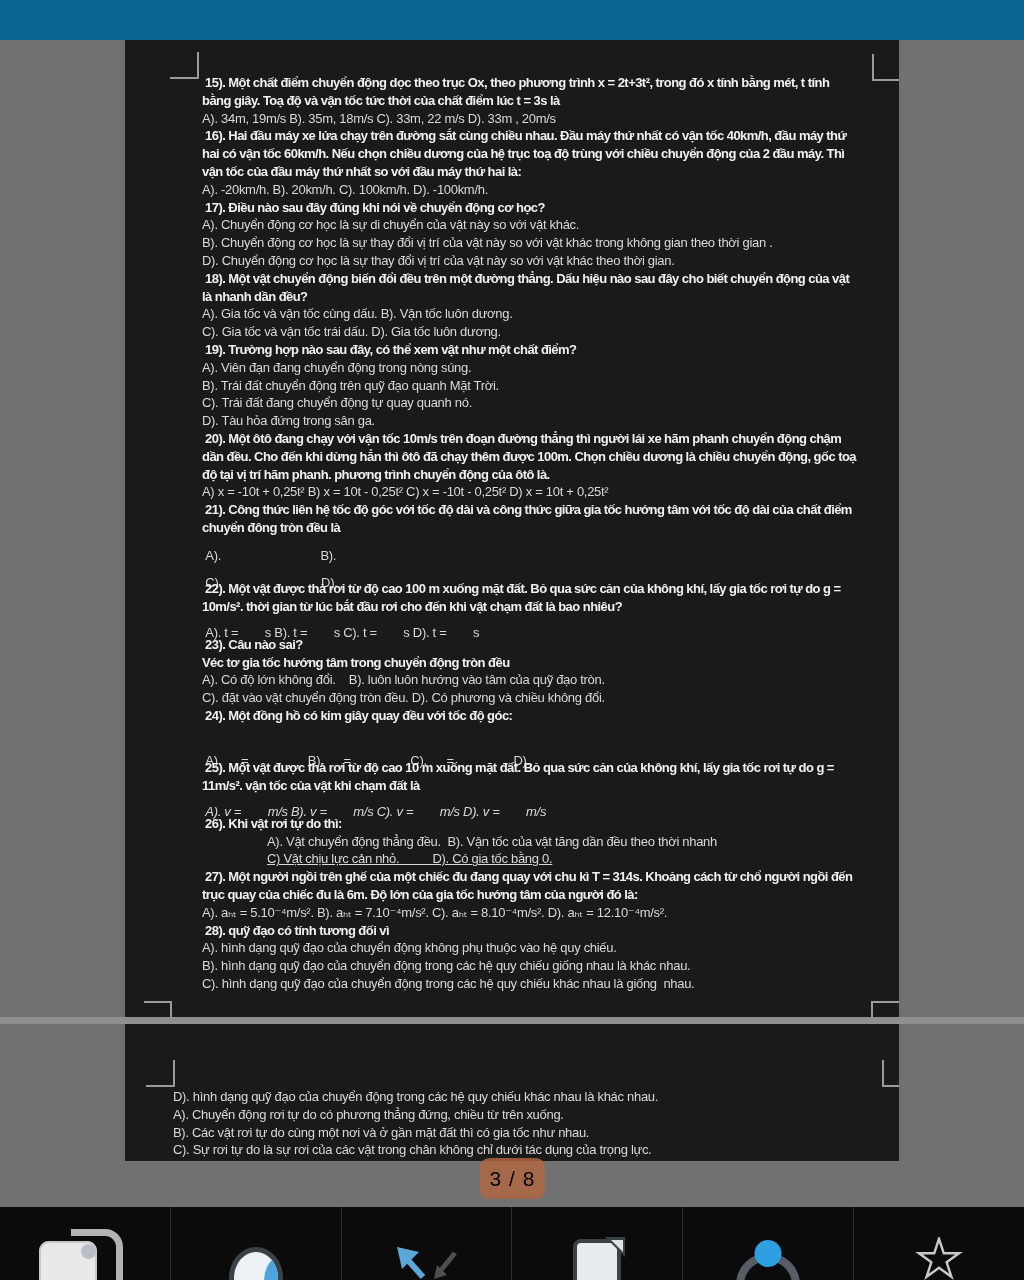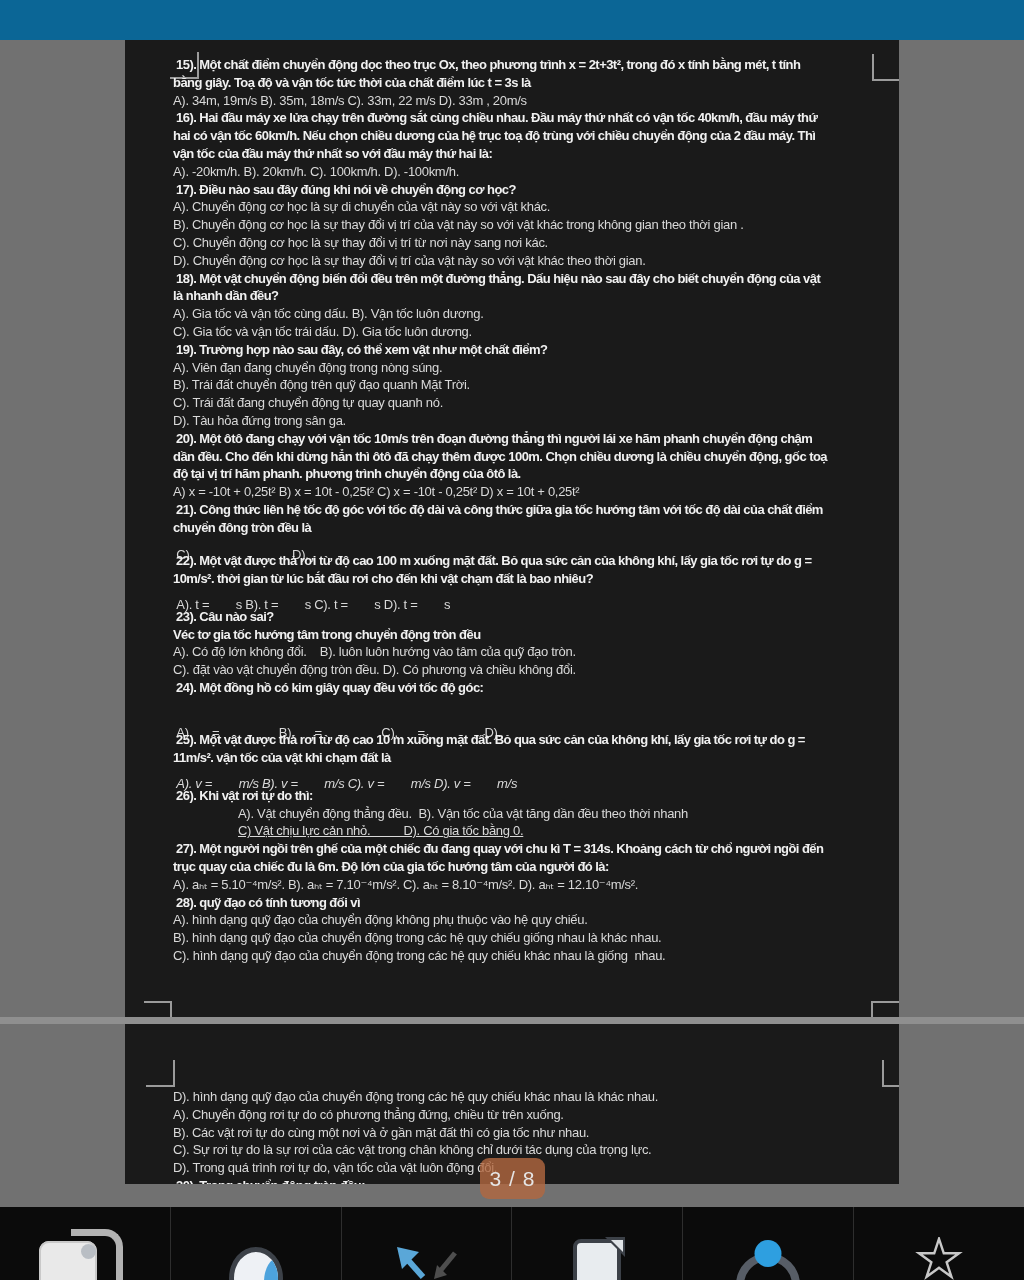--- a/index.html
+++ b/index.html
@@ -12,39 +12,39 @@
   
   .status-bar{position:absolute;left:0;top:0;width:1024px;height:40px;background:var(--status-bar-bg,#0b6696);}
   
   .viewer{position:absolute;left:0;top:40px;width:1024px;height:1167px;}
   .page{
     position:absolute;left:125px;width:774px;background:var(--page-bg,#1a1a1a);
     overflow:hidden;
   }
   .page-1{top:0;height:977px;}
   .page-gap{position:absolute;left:0;top:977px;width:1024px;height:7px;background:var(--page-gap,#8f8f8f);}
-  .page-2{top:984px;height:160px;}
+  .page-2{top:984px;height:137px;}
   
   .mark{position:absolute;background:var(--mark,#9b9b9b);}
   .mk-v{width:2px;height:27px;}
   .mk-h{height:2px;width:28px;}
   
   .text-flow{position:absolute;left:48px;right:26px;top:0;}
-  .page-1 .text-flow{top:16px;}
+  .page-1 .text-flow{top:34px;margin-left:29px;}
   .page-2 .text-flow{top:64px;}
   .ln{
     white-space:pre-wrap;font-size:13px;line-height:17.8px;letter-spacing:-0.3px;
     color:var(--text,#d9d9d9);
   }
   .ln.b{font-weight:bold;color:var(--text-bold,#f1f1f1);letter-spacing:-0.55px;}
   
   .page-badge{
     position:absolute;left:480px;top:1118px;width:65px;height:41px;border-radius:9px;
     background:var(--badge-bg,rgba(179,104,64,0.8));
-    color:#e5e5e5;font-size:21px;line-height:41px;text-align:center;letter-spacing:1px;
+    color:#000000;font-size:21px;line-height:41px;text-align:center;letter-spacing:1px;
   }
   
   .toolbar{
     position:absolute;left:0;top:1207px;width:1024px;height:73px;background:var(--toolbar-bg,#0b0b0b);
     display:flex;
   }
   .tb-item{flex:1;position:relative;border-left:1px solid var(--toolbar-divider,#2e2e2e);}
   .tb-item:first-child{border-left:none;}
   .tb-icon{position:absolute;left:50%;transform:translateX(-50%);}
   
@@ -95,37 +95,37 @@
           <div class="ln b"> 15). Một chất điểm chuyển động dọc theo trục Ox, theo phương trình x = 2t+3t², trong đó x tính bằng mét, t tính</div>
           <div class="ln b">bằng giây. Toạ độ và vận tốc tức thời của chất điểm lúc t = 3s là</div>
           <div class="ln">A). 34m, 19m/s B). 35m, 18m/s C). 33m, 22 m/s D). 33m , 20m/s</div>
           <div class="ln b"> 16). Hai đầu máy xe lửa chạy trên đường sắt cùng chiều nhau. Đầu máy thứ nhất có vận tốc 40km/h, đầu máy thứ</div>
           <div class="ln b">hai có vận tốc 60km/h. Nếu chọn chiều dương của hệ trục toạ độ trùng với chiều chuyển động của 2 đầu máy. Thì</div>
           <div class="ln b">vận tốc của đầu máy thứ nhất so với đầu máy thứ hai là:</div>
           <div class="ln">A). -20km/h. B). 20km/h. C). 100km/h. D). -100km/h.</div>
           <div class="ln b"> 17). Điều nào sau đây đúng khi nói về chuyển động cơ học?</div>
           <div class="ln">A). Chuyển động cơ học là sự di chuyển của vật này so với vật khác.</div>
           <div class="ln">B). Chuyển động cơ học là sự thay đổi vị trí của vật này so với vật khác trong không gian theo thời gian .</div>
-          <div class="ln">C). Chuyển động cơ học là sự thay đổi vị trí từ nơi này sang nơi kác.</div>
           <div class="ln">D). Chuyển động cơ học là sự thay đổi vị trí của vật này so với vật khác theo thời gian.</div>
           <div class="ln b"> 18). Một vật chuyển động biến đổi đều trên một đường thẳng. Dấu hiệu nào sau đây cho biết chuyển động của vật</div>
           <div class="ln b">là nhanh dần đều?</div>
           <div class="ln">A). Gia tốc và vận tốc cùng dấu. B). Vận tốc luôn dương.</div>
           <div class="ln">C). Gia tốc và vận tốc trái dấu. D). Gia tốc luôn dương.</div>
           <div class="ln b"> 19). Trường hợp nào sau đây, có thể xem vật như một chất điểm?</div>
           <div class="ln">A). Viên đạn đang chuyển động trong nòng súng.</div>
           <div class="ln">B). Trái đất chuyển động trên quỹ đạo quanh Mặt Trời.</div>
           <div class="ln">C). Trái đất đang chuyển động tự quay quanh nó.</div>
           <div class="ln">D). Tàu hỏa đứng trong sân ga.</div>
           <div class="ln b"> 20). Một ôtô đang chạy với vận tốc 10m/s trên đoạn đường thẳng thì người lái xe hãm phanh chuyển động chậm</div>
           <div class="ln b">dần đều. Cho đến khi dừng hẳn thì ôtô đã chạy thêm được 100m. Chọn chiều dương là chiều chuyển động, gốc toạ</div>
           <div class="ln b">độ tại vị trí hãm phanh. phương trình chuyển động của ôtô là.</div>
           <div class="ln">A) x = -10t + 0,25t² B) x = 10t - 0,25t² C) x = -10t - 0,25t² D) x = 10t + 0,25t²</div>
           <div class="ln b"> 21). Công thức liên hệ tốc độ góc với tốc độ dài và công thức giữa gia tốc hướng tâm với tốc độ dài của chất điểm</div>
           <div class="ln b">chuyển đông tròn đều là</div>
+          <div class="ln" style="margin-top: 10px;"> A).                              B).</div>
           <div class="ln" style="margin-top: 9px;"> C).                              D).</div>
           <div class="ln b" style="margin-top: -11px;"> 22). Một vật được thả rơi từ độ cao 100 m xuống mặt đất. Bỏ qua sức cản của không khí, lấy gia tốc rơi tự do g =</div>
           <div class="ln b">10m/s². thời gian từ lúc bắt đầu rơi cho đến khi vật chạm đất là bao nhiêu?</div>
           <div class="ln" style="margin-top: 8px;"> A). t =        s B). t =        s C). t =        s D). t =        s</div>
           <div class="ln b" style="margin-top: -6px;"> 23). Câu nào sai?</div>
           <div class="ln b">Véc tơ gia tốc hướng tâm trong chuyển động tròn đều</div>
           <div class="ln">A). Có độ lớn không đổi.    B). luôn luôn hướng vào tâm của quỹ đạo tròn.</div>
           <div class="ln">C). đặt vào vật chuyển động tròn đều. D). Có phương và chiều không đổi.</div>
           <div class="ln b"> 24). Một đồng hồ có kim giây quay đều với tốc độ góc:</div>
           <div class="ln" style="margin-top: 27px;"> A).      =                  B).      =                  C).      =                  D).</div>

